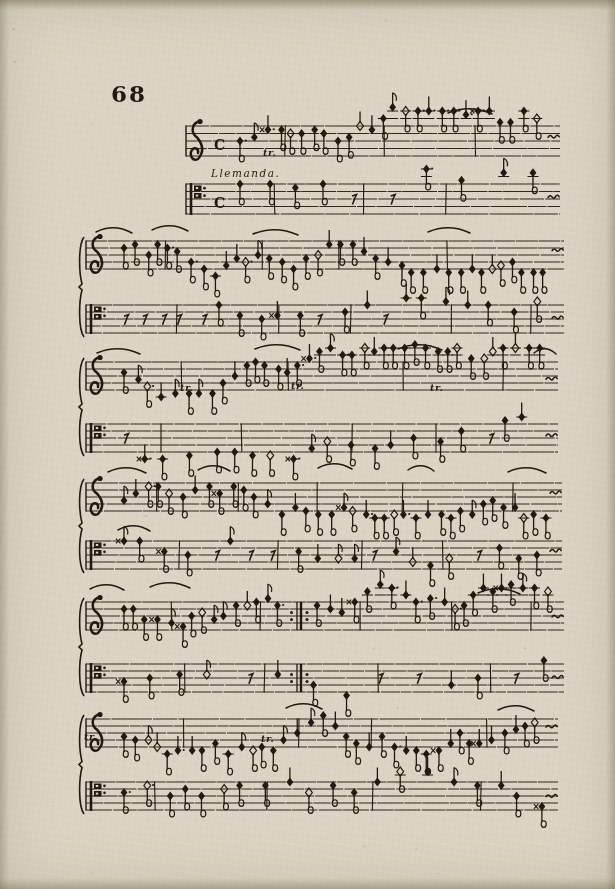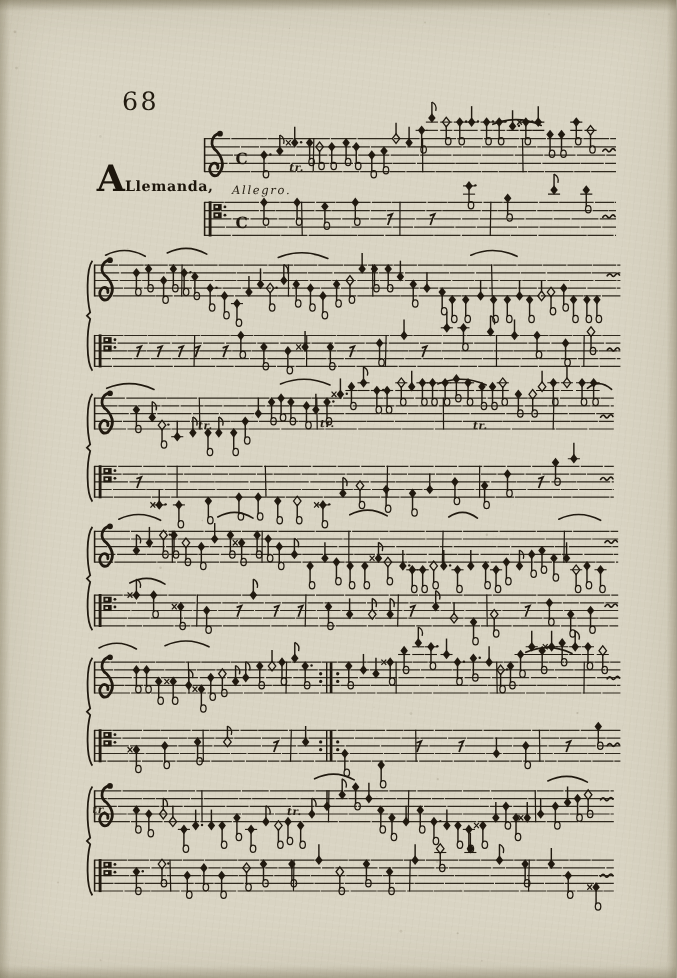--- a/index.html
+++ b/index.html
@@ -15,21 +15,21 @@
     position:absolute;inset:0;pointer-events:none;
     background:
       linear-gradient(180deg, rgba(96,88,62,.42), rgba(96,88,62,0) 10px),
       linear-gradient(0deg, rgba(96,88,62,.34), rgba(96,88,62,0) 11px),
       linear-gradient(90deg, rgba(96,88,62,.28), rgba(96,88,62,0) 9px),
       linear-gradient(270deg, rgba(96,88,62,.30), rgba(96,88,62,0) 9px);
     box-shadow: inset 0 0 55px rgba(115,104,72,.22);
   }
   .page-number{
     position:absolute;left:111px;top:80px;
-    font-size:23px;font-weight:400;letter-spacing:2px;color:#221b10;
+    font-size:23px;font-weight:700;letter-spacing:2px;color:#221b10;
   }
   .piece-title{position:absolute;left:88px;top:146px;color:#1d160c;white-space:nowrap;}
   .title-initial{font-size:33px;font-weight:700;line-height:1;vertical-align:baseline;}
   .title-rest{font-size:13px;font-weight:600;letter-spacing:.5px;}
   .tempo-marking{
     position:absolute;left:211px;top:167px;
     font-size:10.5px;font-style:italic;letter-spacing:1.5px;color:#241d11;
   }
   .trill{
     position:absolute;font-size:9.5px;font-style:italic;letter-spacing:.5px;
@@ -1974,23 +1974,22 @@
             <ellipse cx="543.6918588745873" cy="824" rx="2.5" ry="3.3" fill="none" stroke="#211a10" stroke-width="1.15"></ellipse>
             <path d="M533.8918588745873,804.1 l4.4,4.8 M533.8918588745873,808.9 l4.4,-4.8" stroke="#211a10" stroke-width="1.1"></path>
           </g>
           <path d="M546,796.7145215696655 q2.2,-3.4 4.2,-0.4 q1.6,2.4 3.4,-0.6 q1.8,-2.6 3.6,0.4" fill="none" stroke="#211a10" stroke-width="1.5" stroke-linecap="round"></path>
         </g>
       </g>
     </svg>
 
   <div class="page-number">68</div>
 
-  <div class="piece-title"><span class="title-initial">A</span><span class="title-rest">Llemanda,</span></div>
 
-  <div class="tempo-marking">Allegro.</div>
+  <div class="tempo-marking">Llemanda.</div>
 
   <div id="ornaments">
       <span class="trill" style="left: 263px; top: 107px;">tr.</span>
       <span class="trill" style="left: 180px; top: 342px;">tr.</span>
       <span class="trill" style="left: 291px; top: 340px;">tr.</span>
       <span class="trill" style="left: 430px; top: 342px;">tr.</span>
       <span class="trill" style="left: 84px; top: 691px;">tr.</span>
       <span class="trill" style="left: 261px; top: 693px;">tr.</span>
     </div>
 </div>

